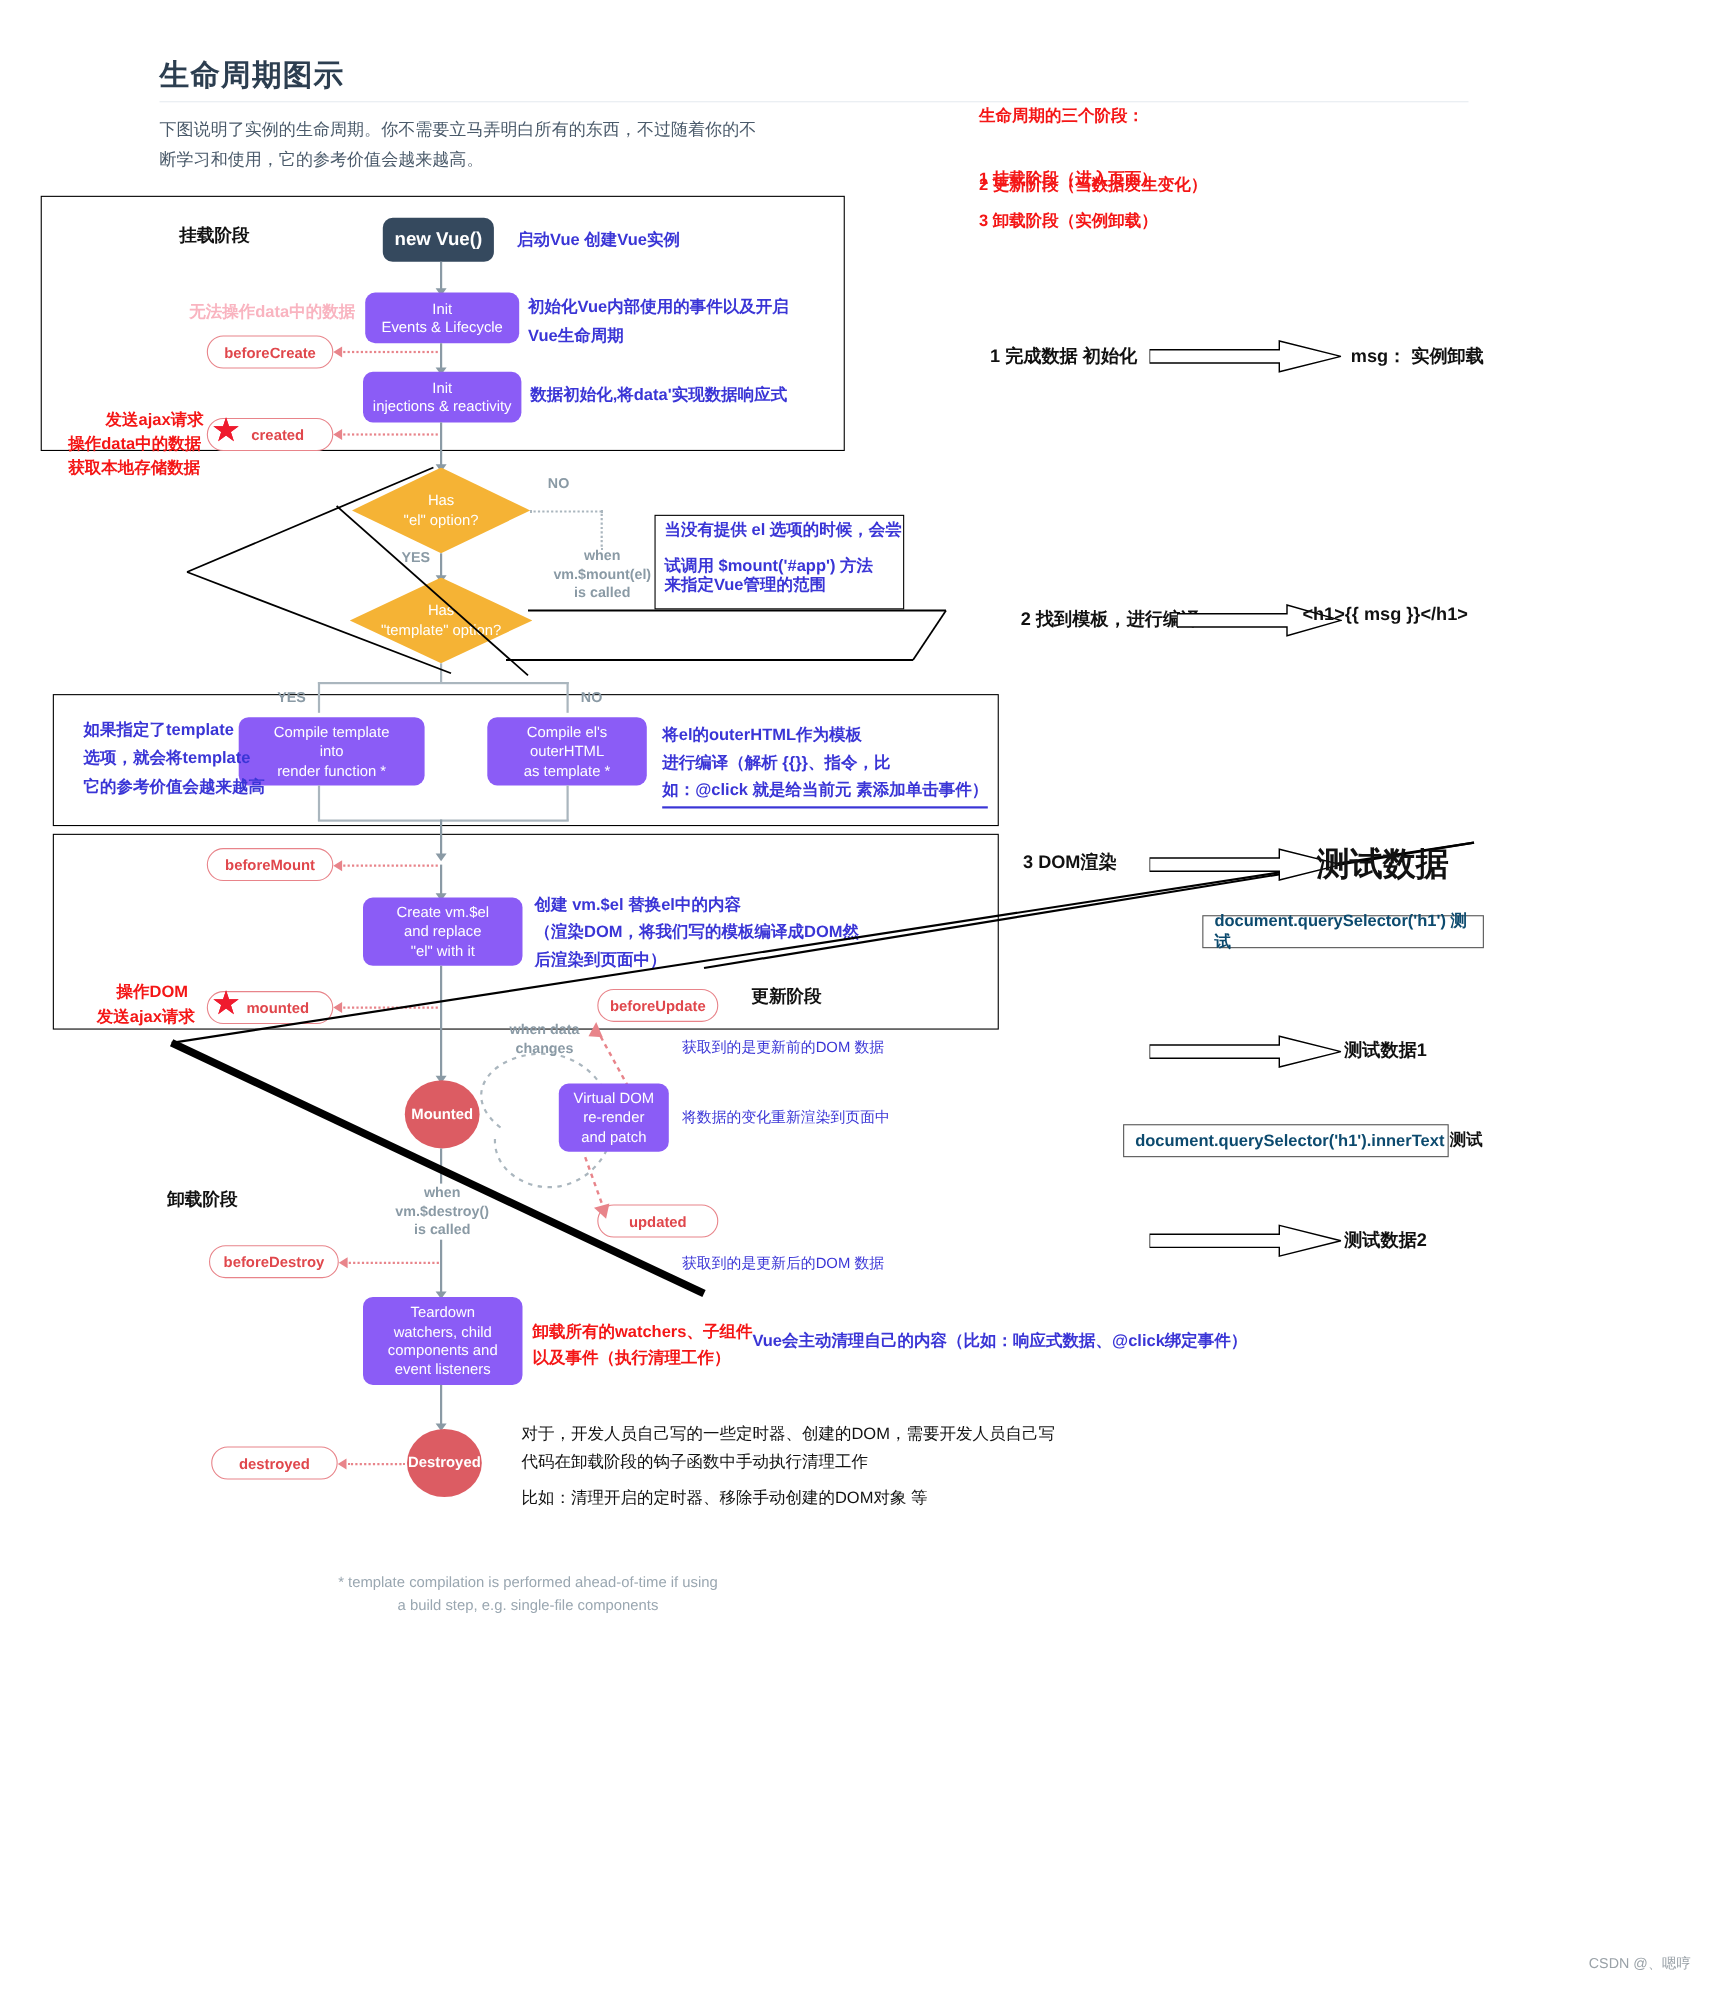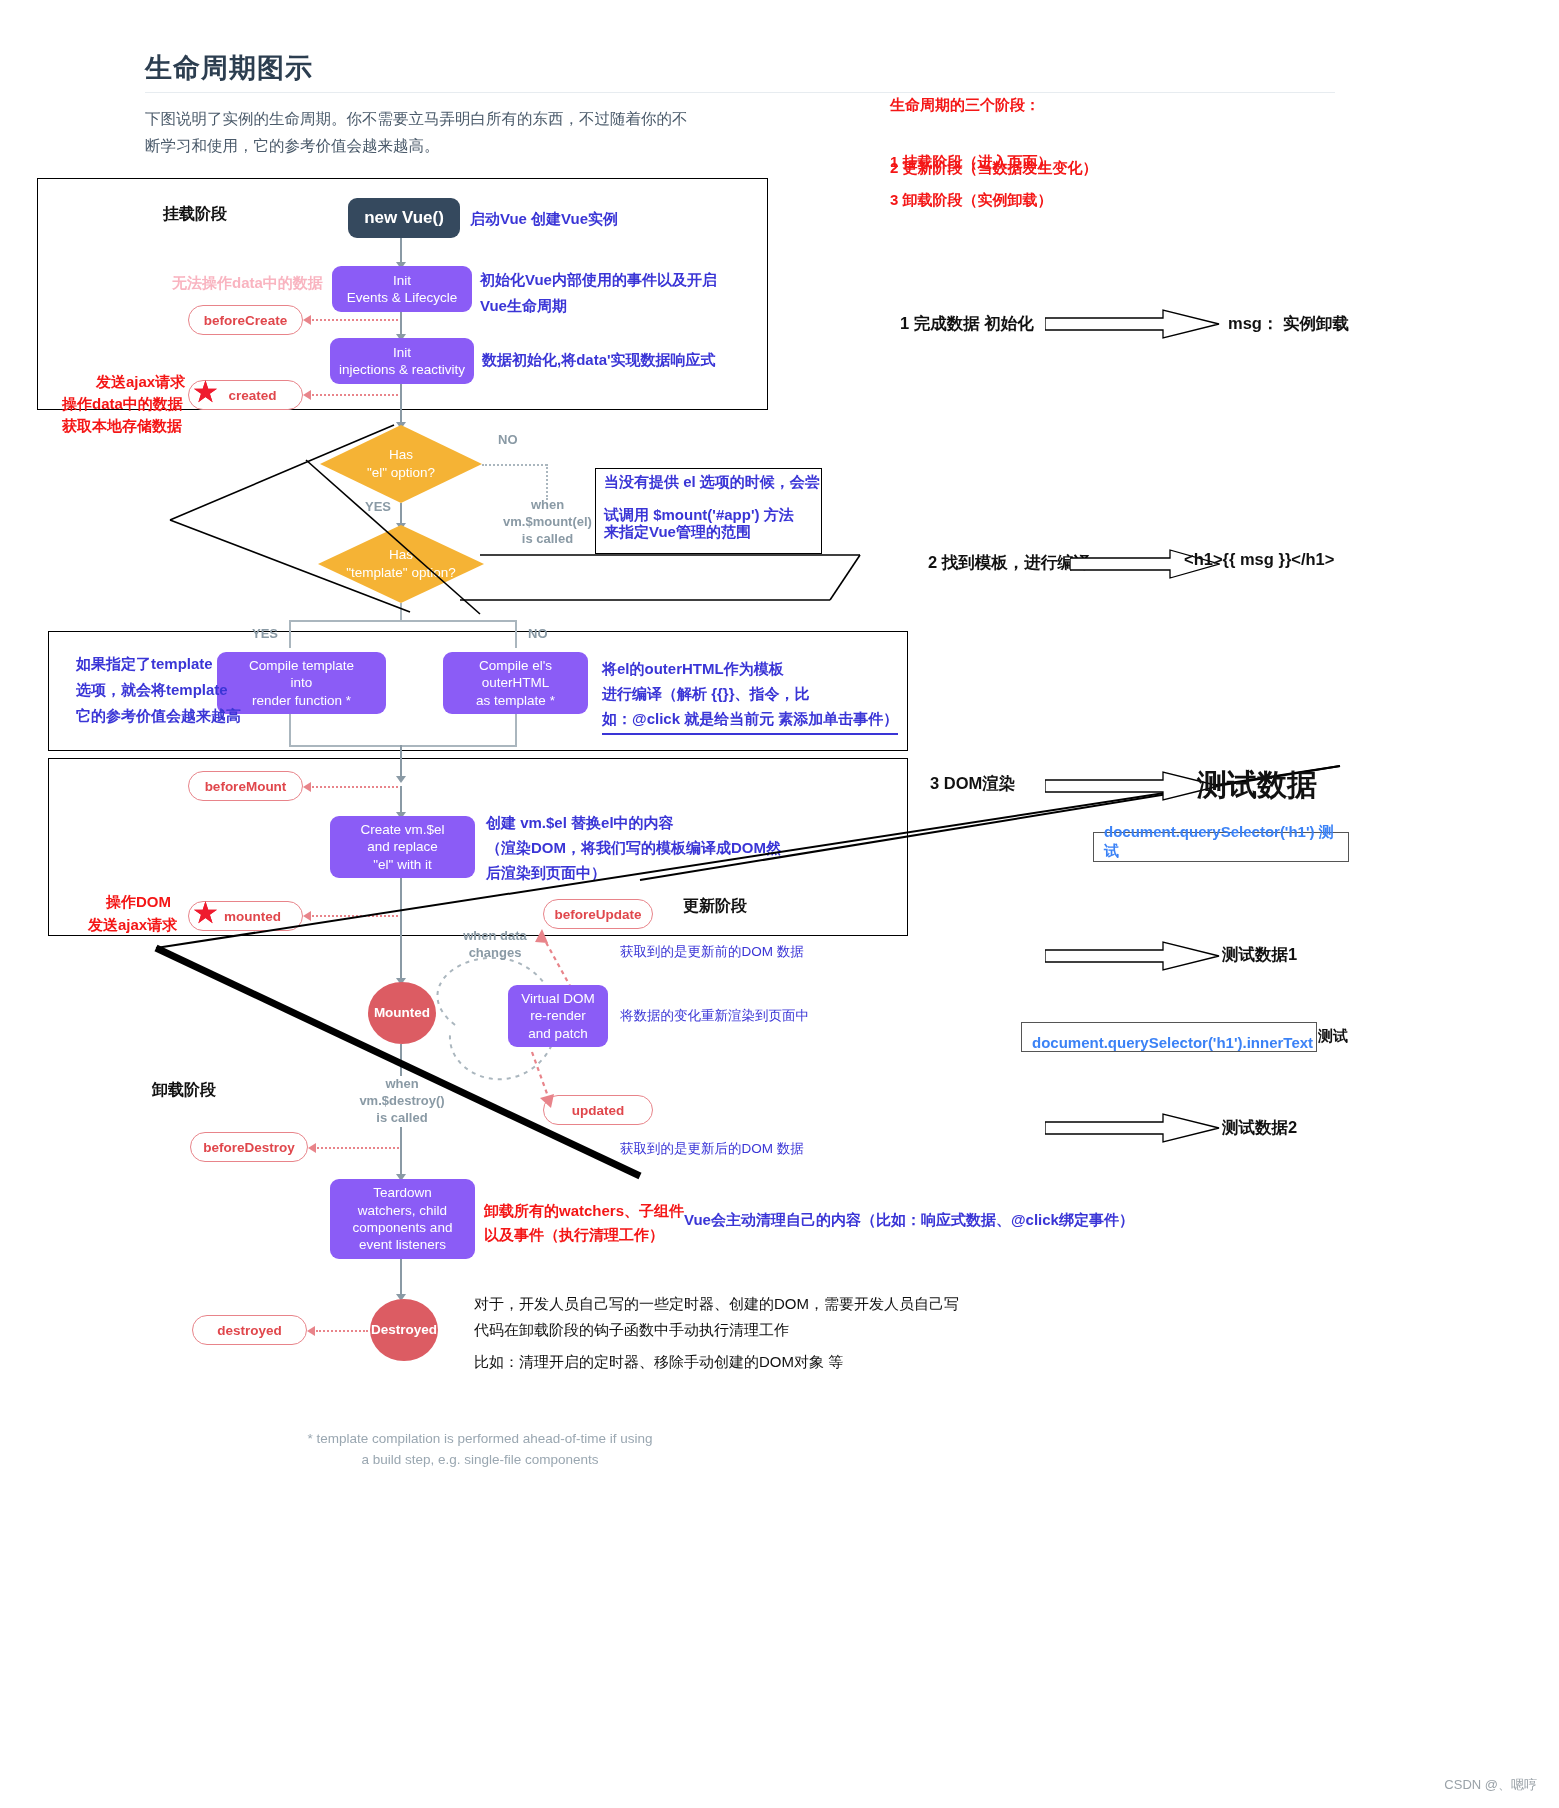--- a/index.html
+++ b/index.html
@@ -86,22 +86,22 @@
   .note-blue-thin{ position:absolute; color:#3a35d6; font-size:13.5px; line-height:1.6; font-weight:normal;}
   .note-red{ position:absolute; color:#f41616; font-weight:bold; font-size:15px; line-height:1.55; }
   .note-pink{ position:absolute; color:#f9b4c0; font-weight:bold; font-size:15px; }
 
   
   .right-label{ position:absolute; color:#111; font-weight:bold; font-size:16.5px; }
   .right-value{ position:absolute; color:#111; font-weight:bold; font-size:16.5px; }
   .right-value-big{ position:absolute; color:#111; font-weight:bold; font-size:30px; }
   .code-box{
     position:absolute; border:1.3px solid #555; background:#fff;
-    color:#3b82f6; font-weight:bold; font-size:15px;
-    display:flex; align-items:flex-end; padding:0 10px;
+    color:#0c4a6e; font-weight:bold; font-size:15px;
+    display:flex; align-items:center; padding:0 10px;
   }
 
   
   .big-arrow{ position:absolute; }
 
   
   .star{ position:absolute; color:#ef1b2e; font-size:30px; line-height:1;
          text-shadow:0 0 0 #ef1b2e; }
 
   
@@ -124,21 +124,21 @@
 <div class="abs legend" id="legend-3">3 卸载阶段（实例卸载）</div>
 
 <div class="abs frame" id="frame-mount"></div>
 <div class="abs frame" id="frame-compile"></div>
 <div class="abs frame" id="frame-render"></div>
 
 <div class="sec-label" style="left:163px;top:204px;">挂载阶段</div>
 <div class="sec-label" style="left:683px;top:896px;">更新阶段</div>
 <div class="sec-label" style="left:152px;top:1080px;">卸载阶段</div>
 
-<div class="node node-dark" style="left:348px;top:198px;width:112px;height:40px;">
+<div class="node node-dark" style="left:348px;top:198px;width:101px;height:40px;">
   <span>new Vue()</span>
 </div>
 <div class="note-blue" style="left:470px;top:207px;">启动Vue 创建Vue实例</div>
 
 <div class="vline" style="left:400px;top:238px;height:28px;"></div>
 <div class="arrowhead" style="left:396px;top:262px;"></div>
 
 <div class="node node-green" style="left:332px;top:266px;width:140px;height:46px;flex-direction:column;">
   <span>Init</span>
   <span>Events &amp; Lifecycle</span>

